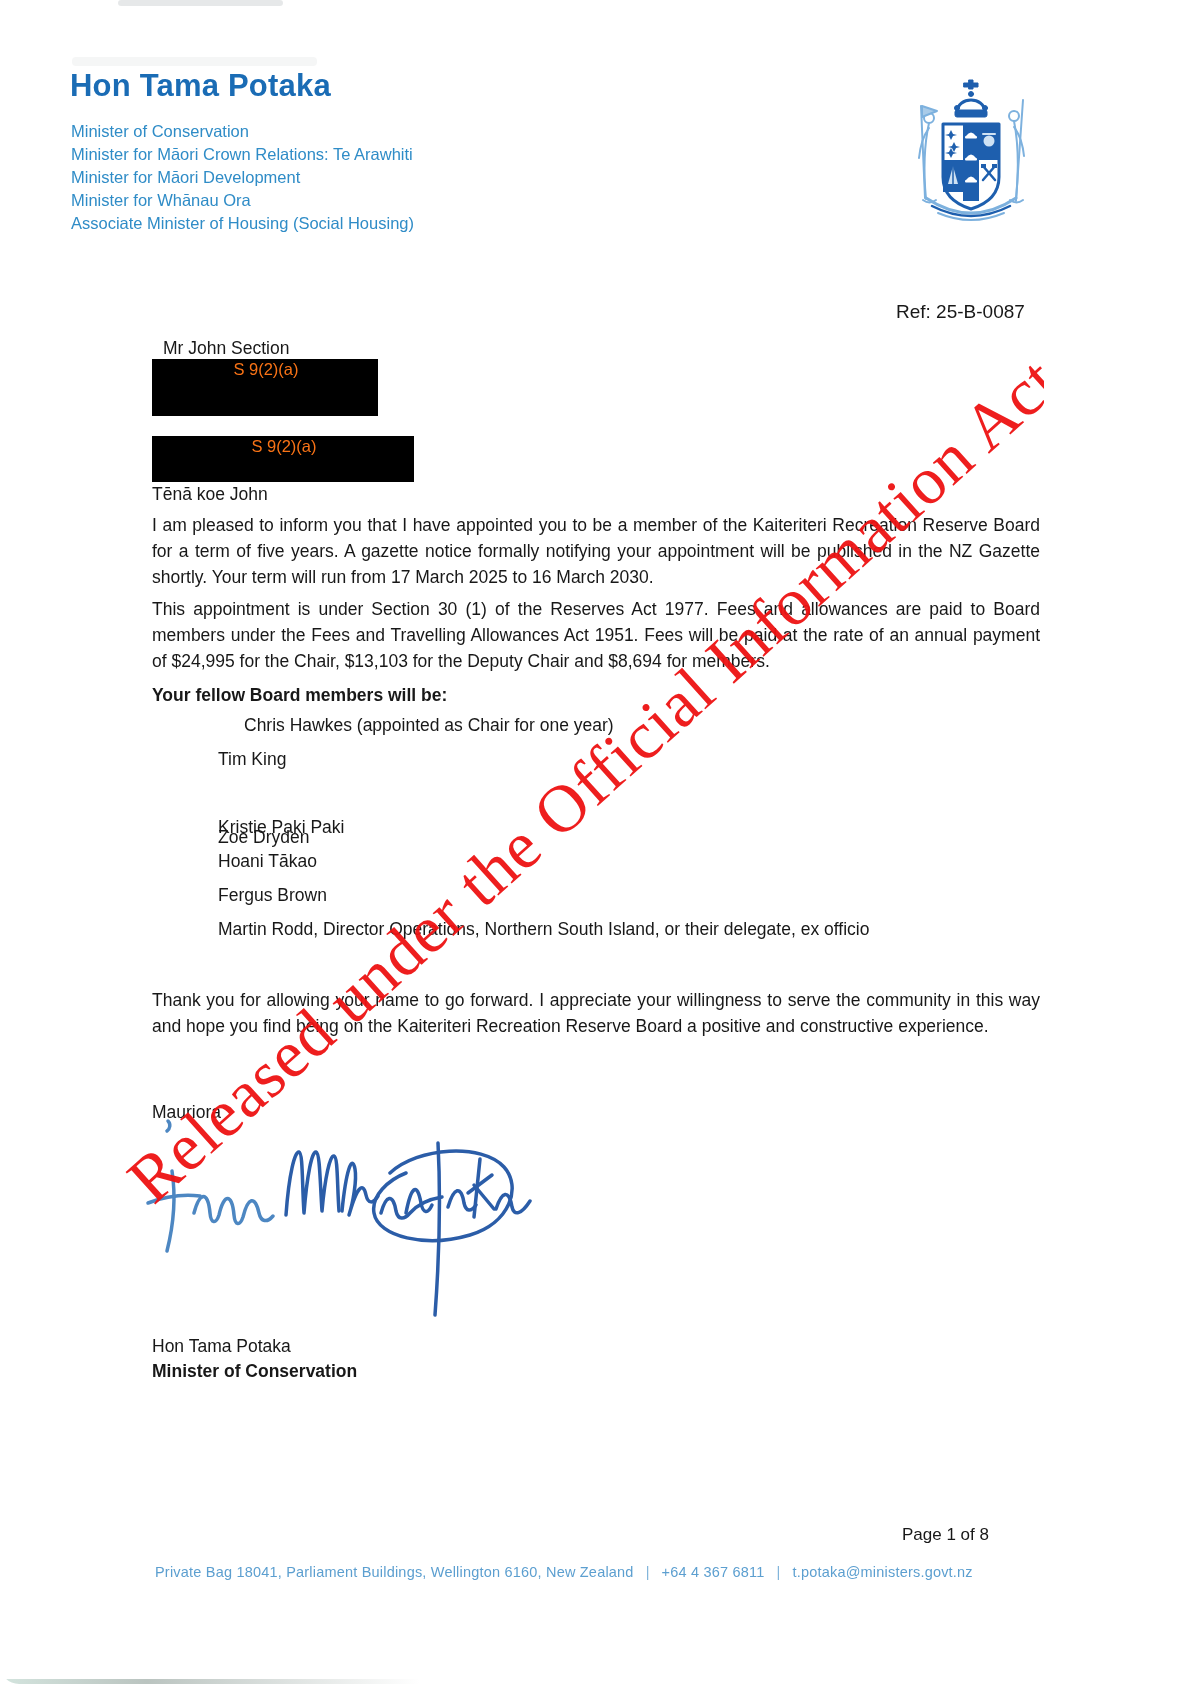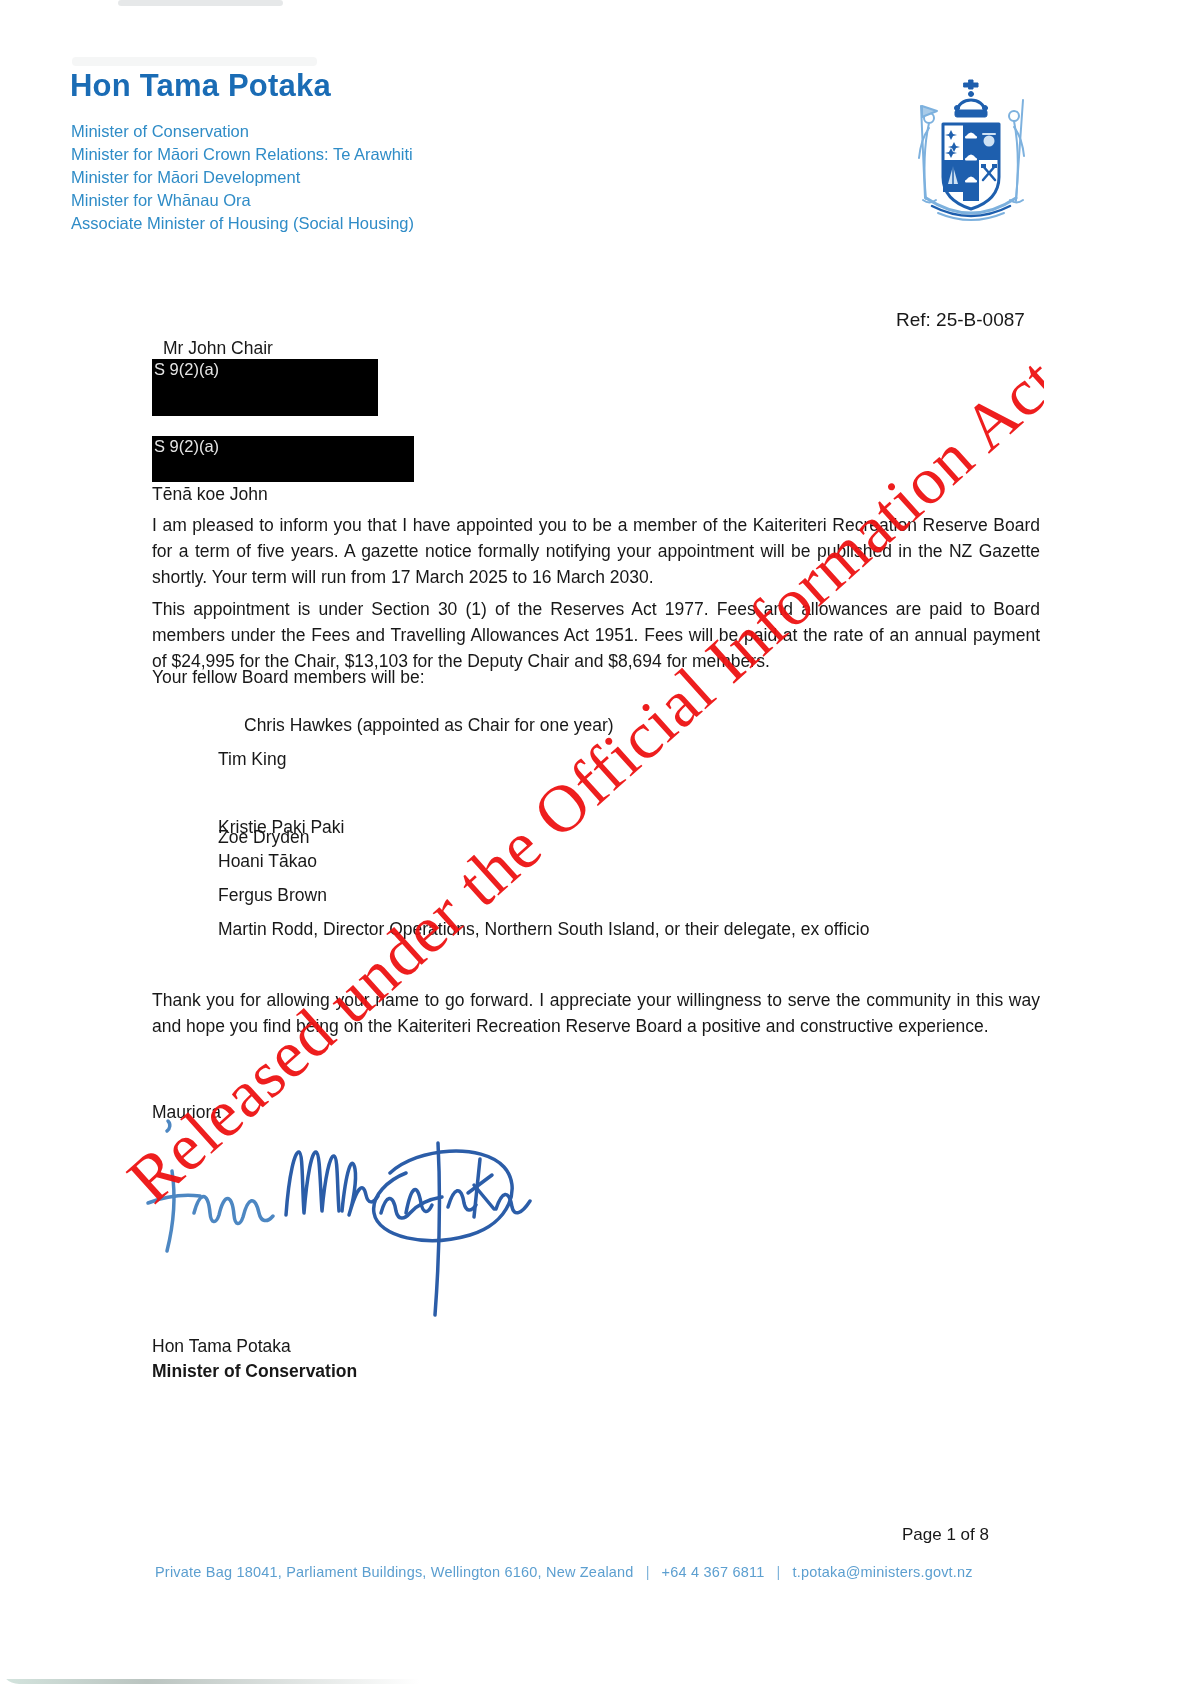--- a/index.html
+++ b/index.html
@@ -14,34 +14,34 @@
 
   
   .smudge-a{position:absolute;left:118px;top:0;width:165px;height:6px;background:#8f969a;
             opacity:.22;border-radius:3px;}
   .smudge-b{position:absolute;left:72px;top:57px;width:245px;height:9px;background:#aab2b6;
             opacity:.12;border-radius:4px;}
   .bottom-strip{position:absolute;left:0;bottom:0;width:420px;height:5px;
             background:linear-gradient(to right,#c9ded6,#a9b5b0 35%,rgba(255,255,255,0));opacity:.8;}
 
   
-  .ref{position:absolute;left:896px;top:301px;font-size:19px;margin-top:8px;}
+  .ref{position:absolute;left:896px;top:301px;font-size:19px;}
   .recipient{position:absolute;left:163px;top:338px;font-size:17.5px;}
   .redaction{position:absolute;background:#000;}
   .redaction-1{left:152px;top:359px;width:226px;height:57px;}
   .redaction-2{left:152px;top:436px;width:262px;height:46px;}
-  .redaction .code{color:#e5e5e5;font-size:16.5px;padding:1px 0 0 2px;display:block;}
+  .redaction .code{color:#f97316;font-size:16.5px;padding:1px 0 0 2px;display:block;text-align:center;}
 
   
   .bodytext{position:absolute;left:152px;width:888px;font-size:17.5px;line-height:26px;}
   .just{text-align:justify;}
   .salutation{top:481px;}
   .para1{top:512px;}
   .para2{top:596px;}
-  .members-intro{top:664px;}
+  .members-intro{top:682px;font-weight:bold;}
   .member{position:absolute;left:218px;font-size:17.5px;line-height:26px;}
   .m0{top:712px;margin-left:26px;} .m1{top:746px;} .m2{top:824px;} .m3{top:814px;text-align:right;}
   .m4{top:848px;} .m5{top:882px;} .m6{top:916px;}
   .para-other{top:949px;}
   .para-thanks{top:987px;}
   .closing{top:1099px;}
 
   
   .signature{position:absolute;left:138px;top:1115px;width:400px;height:208px;}
   .signatory-name{position:absolute;left:152px;top:1336px;font-size:17.5px;}
@@ -139,21 +139,21 @@
         <rect x="94" y="92" width="5" height="4" fill="#1e5fae" stroke="none"></rect>
       </g>
 
       <path d="M28,126 q45,30 90,0" stroke="#7db1de" stroke-width="3" fill="none"></path>
       <path d="M34,134 q39,20 78,0" stroke="#1e5fae" stroke-width="2.5" fill="none"></path>
       <path d="M40,141 q33,14 66,0" stroke="#7db1de" stroke-width="2" fill="none"></path>
     </g>
   </svg>
 
   <div class="ref">Ref: 25-B-0087</div>
-  <div class="recipient">Mr John Chair</div>
+  <div class="recipient">Mr John Section</div>
 
   <div class="redaction redaction-1">
     <span class="code">S 9(2)(a)</span>
   </div>
   <div class="redaction redaction-2">
     <span class="code">S 9(2)(a)</span>
   </div>
 
   <div class="bodytext salutation">Tēnā koe John</div>
   <div class="bodytext para1 just">I am pleased to inform you that I have appointed you to be a member of the Kaiteriteri Recreation Reserve Board for a term of five years. A gazette notice formally notifying your appointment will be published in the NZ Gazette shortly. Your term will run from 17 March 2025 to 16 March 2030.</div>

